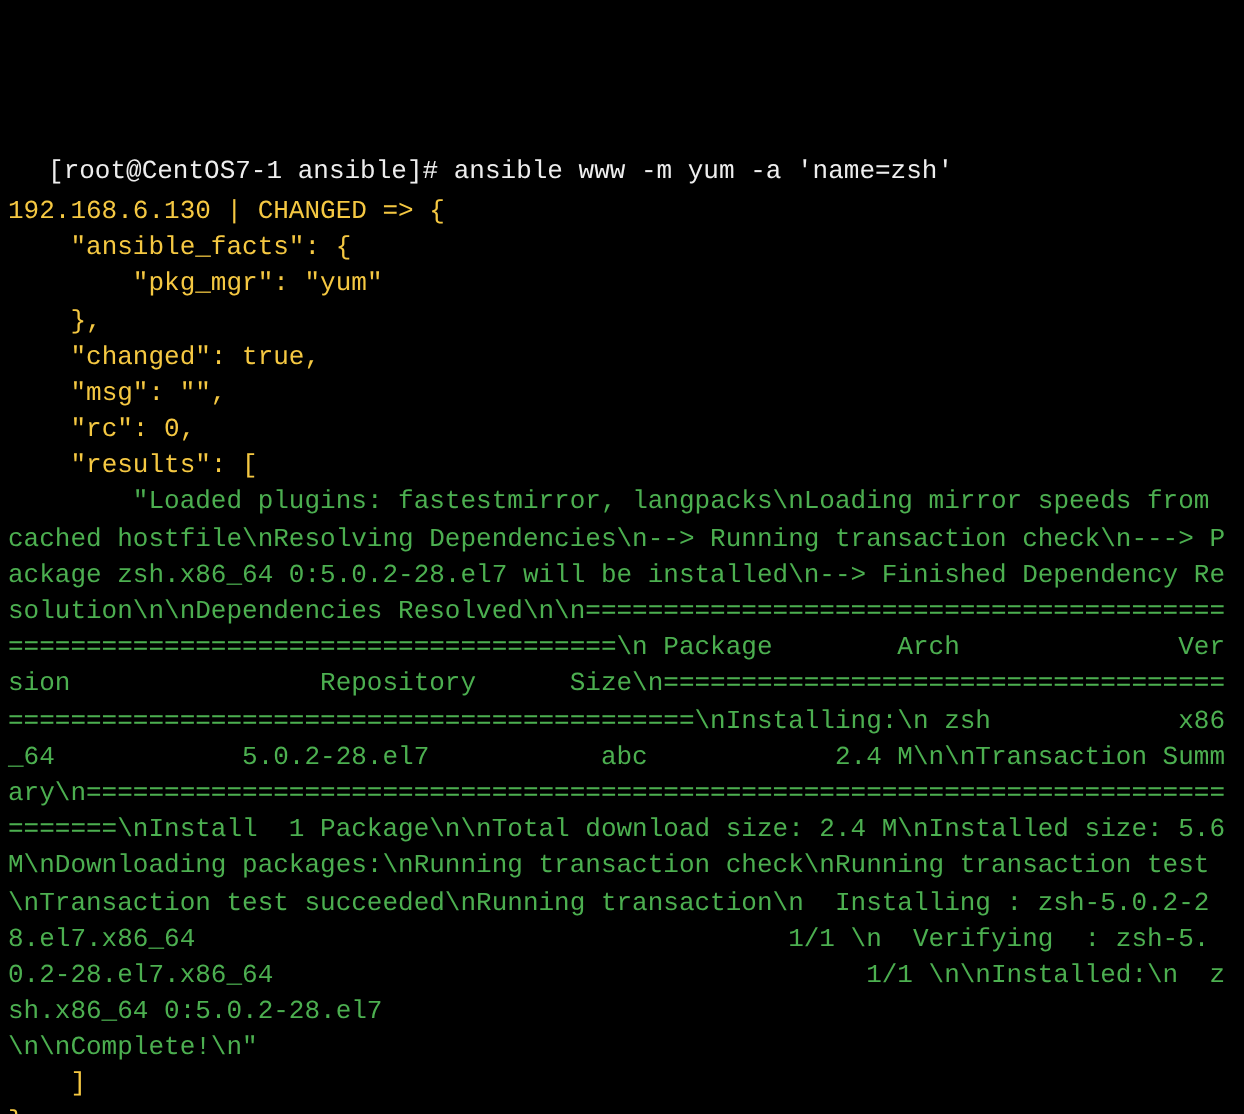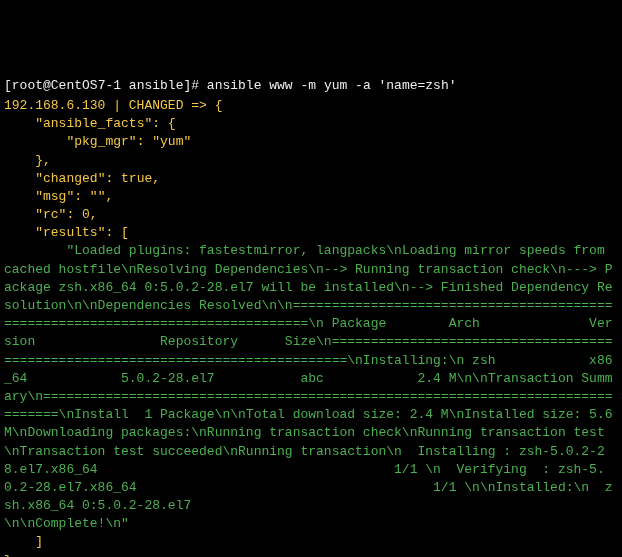--- a/index.html
+++ b/index.html
@@ -11,21 +11,21 @@
       line-height: 1.4;
       color: #cccccc;
       width: 622px;
       box-sizing: border-box;
       white-space: pre-wrap;
       word-break: break-all;
     }
     .white { color: #eeeeee; }
     .yellow { color: #f5c842; text-align: center; }
     .green { color: #4caf50; }
-    .cmd-line { margin-bottom: 2px; }
+    .cmd-line { margin-bottom: 2px; margin-left: 20px; }
   </style>
 </head>
 <body>
 
 
 
 <div class="cmd-line"><span class="white">[</span><span class="white">root@CentOS7-1</span><span class="white"> </span><span class="white">ansible</span><span class="white">]# </span><span class="white">ansible www -m yum -a 'name=zsh'</span></div><div><span class="yellow">192.168.6.130 | CHANGED =&gt; {</span>
 <span class="yellow">    "ansible_facts": {</span>
 <span class="yellow">        "pkg_mgr": "yum"</span>
 <span class="yellow">    },</span>

